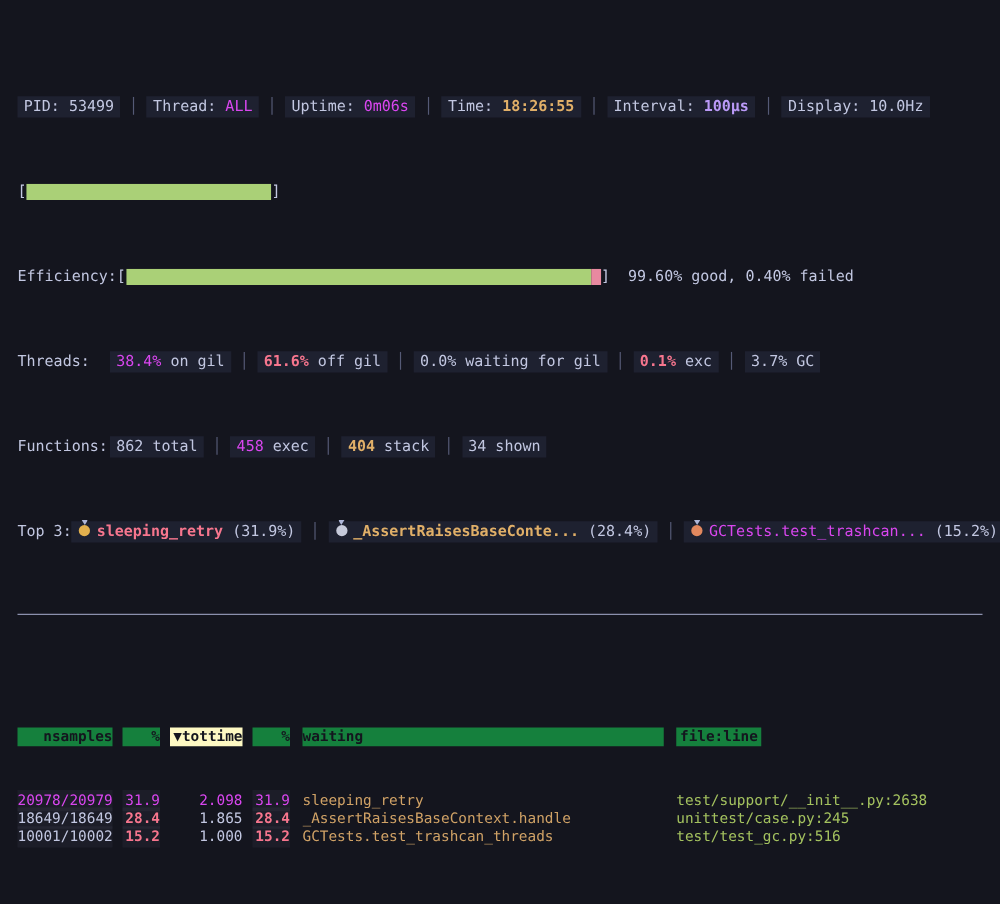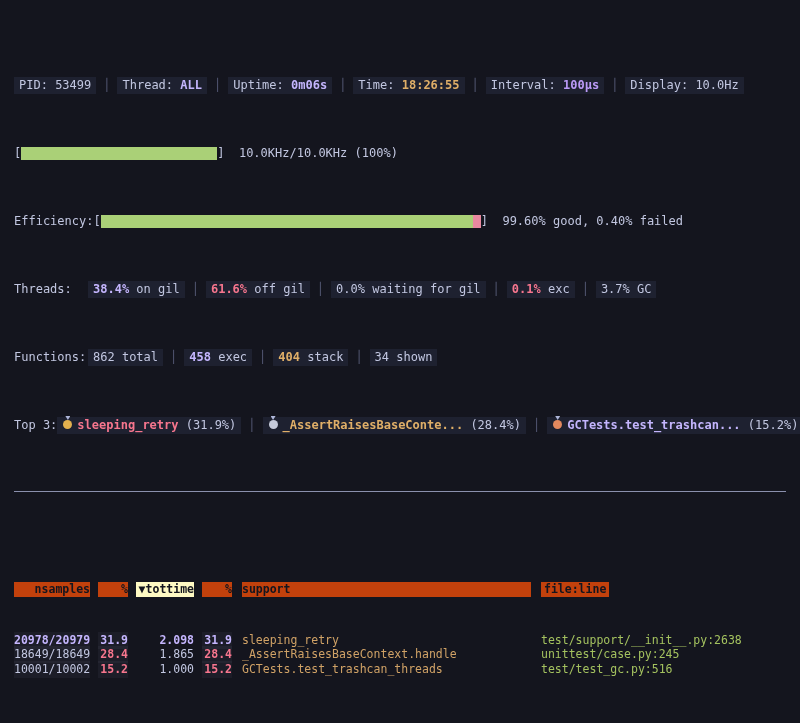--- a/index.html
+++ b/index.html
@@ -10,21 +10,21 @@
     font-family:"DejaVu Sans Mono","Liberation Mono",monospace;
     font-size:12px;line-height:17px;color:#c2c7e1;
     white-space:pre;
   }
   .trow{height:17px;display:flex;align-items:center;white-space:pre;}
   .title{font-weight:bold;}
   .chip{background:#1e2130;padding:0 5px;display:inline-block;}
   .sep{color:#555a76;padding:0 7px;}
   .lbl{color:#c2c7e1;}
   .rlabel{display:inline-block;width:74px;}
-  .c-green{color:#c4b5fd;font-weight:bold;}
+  .c-green{color:#d946ef;font-weight:normal;}
   .c-red{color:#f7768e;font-weight:bold;}
   .c-orange{color:#e0af68;font-weight:bold;}
   .c-purple{color:#bb9af7;font-weight:bold;}
   .c-white{color:#c2c7e1;}
   .c-fn{color:#d0a266;}
   .c-file{color:#a4c25f;}
   .bracket{color:#c2c7e1;}
   .bar{display:inline-flex;height:13px;vertical-align:-2px;background:#14151e;overflow:hidden;}
   .bar.samples{width:196px;}
   .bar.efficiency{width:380px;}
@@ -34,21 +34,21 @@
   .medal{display:inline-block;width:9px;height:9px;border-radius:50%;margin:2px 5px 0 1px;position:relative;}
   .medal::before{content:"";position:absolute;top:-4px;left:2px;width:5px;height:4px;background:#aeb6d8;
     clip-path:polygon(0 0,100% 0,50% 100%);}
   .medal.gold{background:#e2b04e;}
   .medal.silver{background:#c6cada;}
   .medal.bronze{background:#e2885e;}
   .hr{height:1px;background:#8b90ad;width:772px;margin:6px 0 4px 0;}
   
   .tbl{font-size:11.5px;}
   .thead{display:flex;height:16px;align-items:center;margin-bottom:2px;}
-  .th{display:inline-block;background:#c2410c;color:#14151e;font-weight:bold;height:15px;line-height:15px;}
+  .th{display:inline-block;background:#15803d;color:#14151e;font-weight:bold;height:15px;line-height:15px;}
   .th.sorted{background:#fef9c3;}
   .row{display:flex;height:14.5px;align-items:center;}
   .cell{display:inline-block;overflow:hidden;white-space:pre;}
   .ns{width:76px;text-align:right;}
   .p1{width:30px;text-align:right;margin-left:8px;}
   .tot{width:58px;text-align:right;margin-left:8px;}
   .p2{width:30px;text-align:right;margin-left:8px;}
   .fn{width:289px;text-align:left;margin-left:10px;}
   .file{margin-left:10px;width:259px;text-align:left;}
   .th.fn{width:289px;}
@@ -57,21 +57,21 @@
 </style>
 </head>
 <body>
 
 <div class="app">
 
 
   <div class="trow"><span class="chip"><span class="lbl">PID: </span><span class="c-white">53499</span></span><span class="sep">│</span><span class="chip"><span class="lbl">Thread: </span><span class="c-green">ALL</span></span><span class="sep">│</span><span class="chip"><span class="lbl">Uptime: </span><span class="c-green">0m06s</span></span><span class="sep">│</span><span class="chip"><span class="lbl">Time: </span><span class="c-orange">18:26:55</span></span><span class="sep">│</span><span class="chip"><span class="lbl">Interval: </span><span class="c-purple">100µs</span></span><span class="sep">│</span><span class="chip"><span class="lbl">Display: </span><span class="c-white">10.0Hz</span></span></div>
 
   <div class="trow">
-    <span class="bracket">[</span><span class="bar samples"><span class="fill-good" style="width: 100%;"></span></span><span class="bracket">]</span><span>  <span>10.0KHz/10.0KHz (100%)</span></span>
+    <span class="bracket">[</span><span class="bar samples"><span class="fill-good" style="width: 100%;"></span></span><span class="bracket">]</span>
   </div>
 
   <div class="trow">
     <span>Efficiency:</span><span class="bracket">[</span><span class="bar efficiency"><span class="fill-good" style="width: 97.9%;"></span><span class="fill-fail" style="width: 2.1%;"></span></span><span class="bracket">]</span><span>  <span>99.60% good, 0.40% failed</span></span>
   </div>
 
   <div class="trow">
     <span class="rlabel">Threads:</span><span><span class="chip"><span class="c-green">38.4%</span><span class="lbl"> on gil</span></span><span class="sep">│</span><span class="chip"><span class="c-red">61.6%</span><span class="lbl"> off gil</span></span><span class="sep">│</span><span class="chip"><span class="c-white">0.0%</span><span class="lbl"> waiting for gil</span></span><span class="sep">│</span><span class="chip"><span class="c-red">0.1%</span><span class="lbl"> exc</span></span><span class="sep">│</span><span class="chip"><span class="c-white">3.7%</span><span class="lbl"> GC</span></span></span>
   </div>
 
@@ -79,19 +79,19 @@
     <span class="rlabel">Functions:</span><span><span class="chip"><span class="c-white">862</span><span class="lbl"> total</span></span><span class="sep">│</span><span class="chip"><span class="c-green">458</span><span class="lbl"> exec</span></span><span class="sep">│</span><span class="chip"><span class="c-orange">404</span><span class="lbl"> stack</span></span><span class="sep">│</span><span class="chip"><span class="c-white">34</span><span class="lbl"> shown</span></span></span>
   </div>
 
   <div class="trow">
     <span class="rlabel">Top 3:</span><span><span class="chip"><span class="medal gold"></span><span class="c-red">sleeping_retry </span><span class="lbl">(31.9%)</span></span><span class="sep">│</span><span class="chip"><span class="medal silver"></span><span class="c-orange">_AssertRaisesBaseConte... </span><span class="lbl">(28.4%)</span></span><span class="sep">│</span><span class="chip"><span class="medal bronze"></span><span class="c-green">GCTests.test_trashcan... </span><span class="lbl">(15.2%)</span></span></span>
   </div>
 
   <div class="hr"></div>
 
   <div class="tbl">
-    <div class="thead"><span class="th ns">nsamples</span><span class="th p1">%</span><span class="th tot sorted">▼tottime</span><span class="th p2">%</span><span class="th fn">support</span><span class="th file">file:line</span></div>
+    <div class="thead"><span class="th ns">nsamples</span><span class="th p1">%</span><span class="th tot sorted">▼tottime</span><span class="th p2">%</span><span class="th fn">waiting</span><span class="th file">file:line</span></div>
     <div><div class="row"><span class="cell ns c-green">20978/20979</span><span class="cell p1 c-green">31.9</span><span class="cell tot c-green">2.098</span><span class="cell p2 c-green">31.9</span><span class="cell fn c-fn">sleeping_retry</span><span class="cell file c-file">test/support/__init__.py:2638</span></div><div class="row"><span class="cell ns c-white">18649/18649</span><span class="cell p1 c-red">28.4</span><span class="cell tot c-white">1.865</span><span class="cell p2 c-red">28.4</span><span class="cell fn c-fn">_AssertRaisesBaseContext.handle</span><span class="cell file c-file">unittest/case.py:245</span></div><div class="row"><span class="cell ns c-white">10001/10002</span><span class="cell p1 c-red">15.2</span><span class="cell tot c-white">1.000</span><span class="cell p2 c-red">15.2</span><span class="cell fn c-fn">GCTests.test_trashcan_threads</span><span class="cell file c-file">test/test_gc.py:516</span></div></div>
   </div>
 
   
 
 </div>
 
 </body></html>

